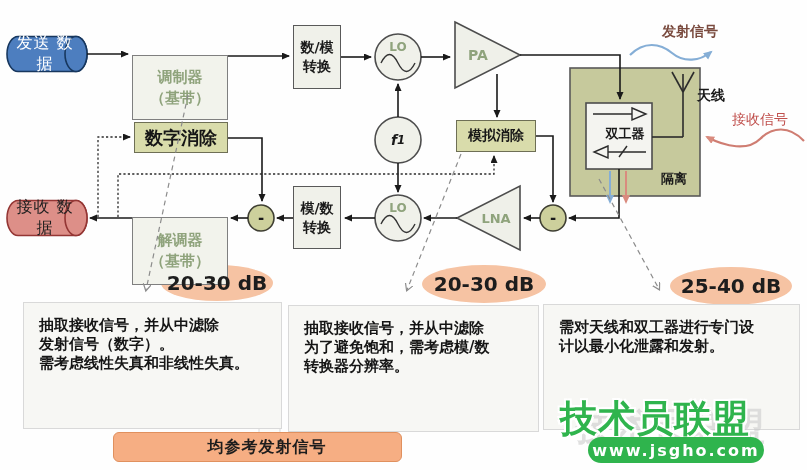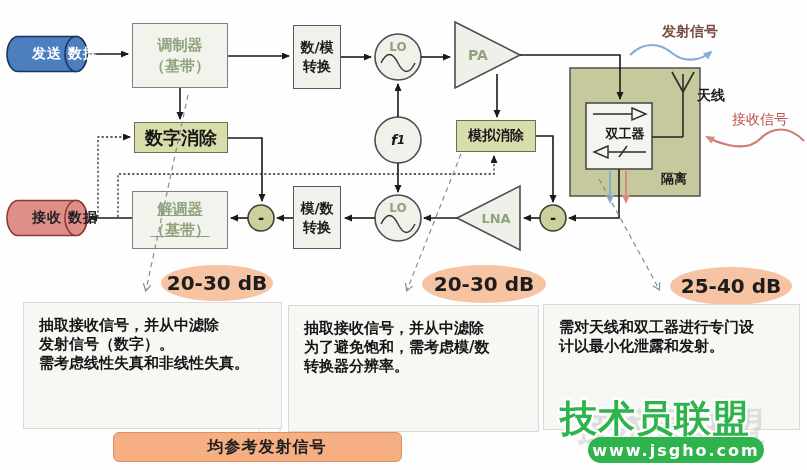--- a/index.html
+++ b/index.html
@@ -3,23 +3,23 @@
 <meta charset="utf-8">
 <style>
   html,body{margin:0;padding:0;background:#ffffff;}
   #stage{position:relative;width:807px;height:470px;background:#fefefe;overflow:hidden;
          font-family:"DejaVu Sans",sans-serif;}
   #stage svg{position:absolute;left:0;top:0;}
   .abs{position:absolute;box-sizing:border-box;}
   .cc{display:flex;align-items:center;justify-content:center;text-align:center;}
   .box{background:#f2f3ec;border:1.6px solid #7f7f7f;}
   .convbox{background:#f0f1ea;border:1.6px solid #595959;color:#1a1a1a;font-weight:bold;font-size:14px;line-height:19px;}
-  .modbox{color:#8fa37c;font-weight:bold;font-size:15px;line-height:21px;}
+  .modbox{color:#8fa37c;font-weight:bold;font-size:15px;line-height:21px;margin-top:32px;}
   .cancelbox{background:#d9dcab;border:1.6px solid #6e6f55;color:#161616;font-weight:bold;font-size:18px;}
-  .cyl-label{font-weight:bold;font-size:14px;letter-spacing:1px;margin-left:20px;}
+  .cyl-label{font-weight:normal;font-size:16px;letter-spacing:1px;}
   .sage{color:#8fa37c;font-weight:bold;}
   .dark{color:#1a1a1a;font-weight:bold;}
   .callout{background:#f7f7f4;border:1px solid #d9d9d9;border-radius:0;
            color:#151515;font-weight:bold;font-size:15px;line-height:19px;
            padding:13px 12px 0 15px;}
   .gain{color:#1d1d1d;font-weight:600;font-size:20px;}
   .bar{background:#f6ae83;border:1px solid #e0905e;border-radius:6px;
        color:#1d1d1d;font-weight:bold;font-size:16px;letter-spacing:1px;}
   .wm-title{color:#2fb44d;font-weight:bold;font-size:37px;letter-spacing:1px;white-space:nowrap;
             text-shadow:-2px -2px 0 #fff,2px -2px 0 #fff,-2px 2px 0 #fff,2px 2px 0 #fff,0 3px 0 #fff;}
@@ -138,21 +138,21 @@
     </div>
   </div>
   <div class="abs cc convbox" style="left:293px;top:25px;width:48px;height:64px;">
     <div>
       <div>数/模</div>
       <div>转换</div>
     </div>
   </div>
   <div class="abs cc cancelbox" style="left:134px;top:122px;width:94px;height:31px;">数字消除</div>
   <div class="abs cc cancelbox" style="left:456px;top:120px;width:80px;height:32px;font-size:14px;">模拟消除</div>
-  <div class="abs cc box modbox" style="left:132px;top:191px;width:96px;height:58px;text-decoration:underline;">
+  <div class="abs cc box modbox" style="left:132px;top:185px;width:96px;height:68px;">
     <div>
       <div>解调器</div>
       <div>（基带）</div>
     </div>
   </div>
   <div class="abs cc convbox" style="left:293px;top:186px;width:48px;height:63px;">
     <div>
       <div>模/数</div>
       <div>转换</div>
     </div>

